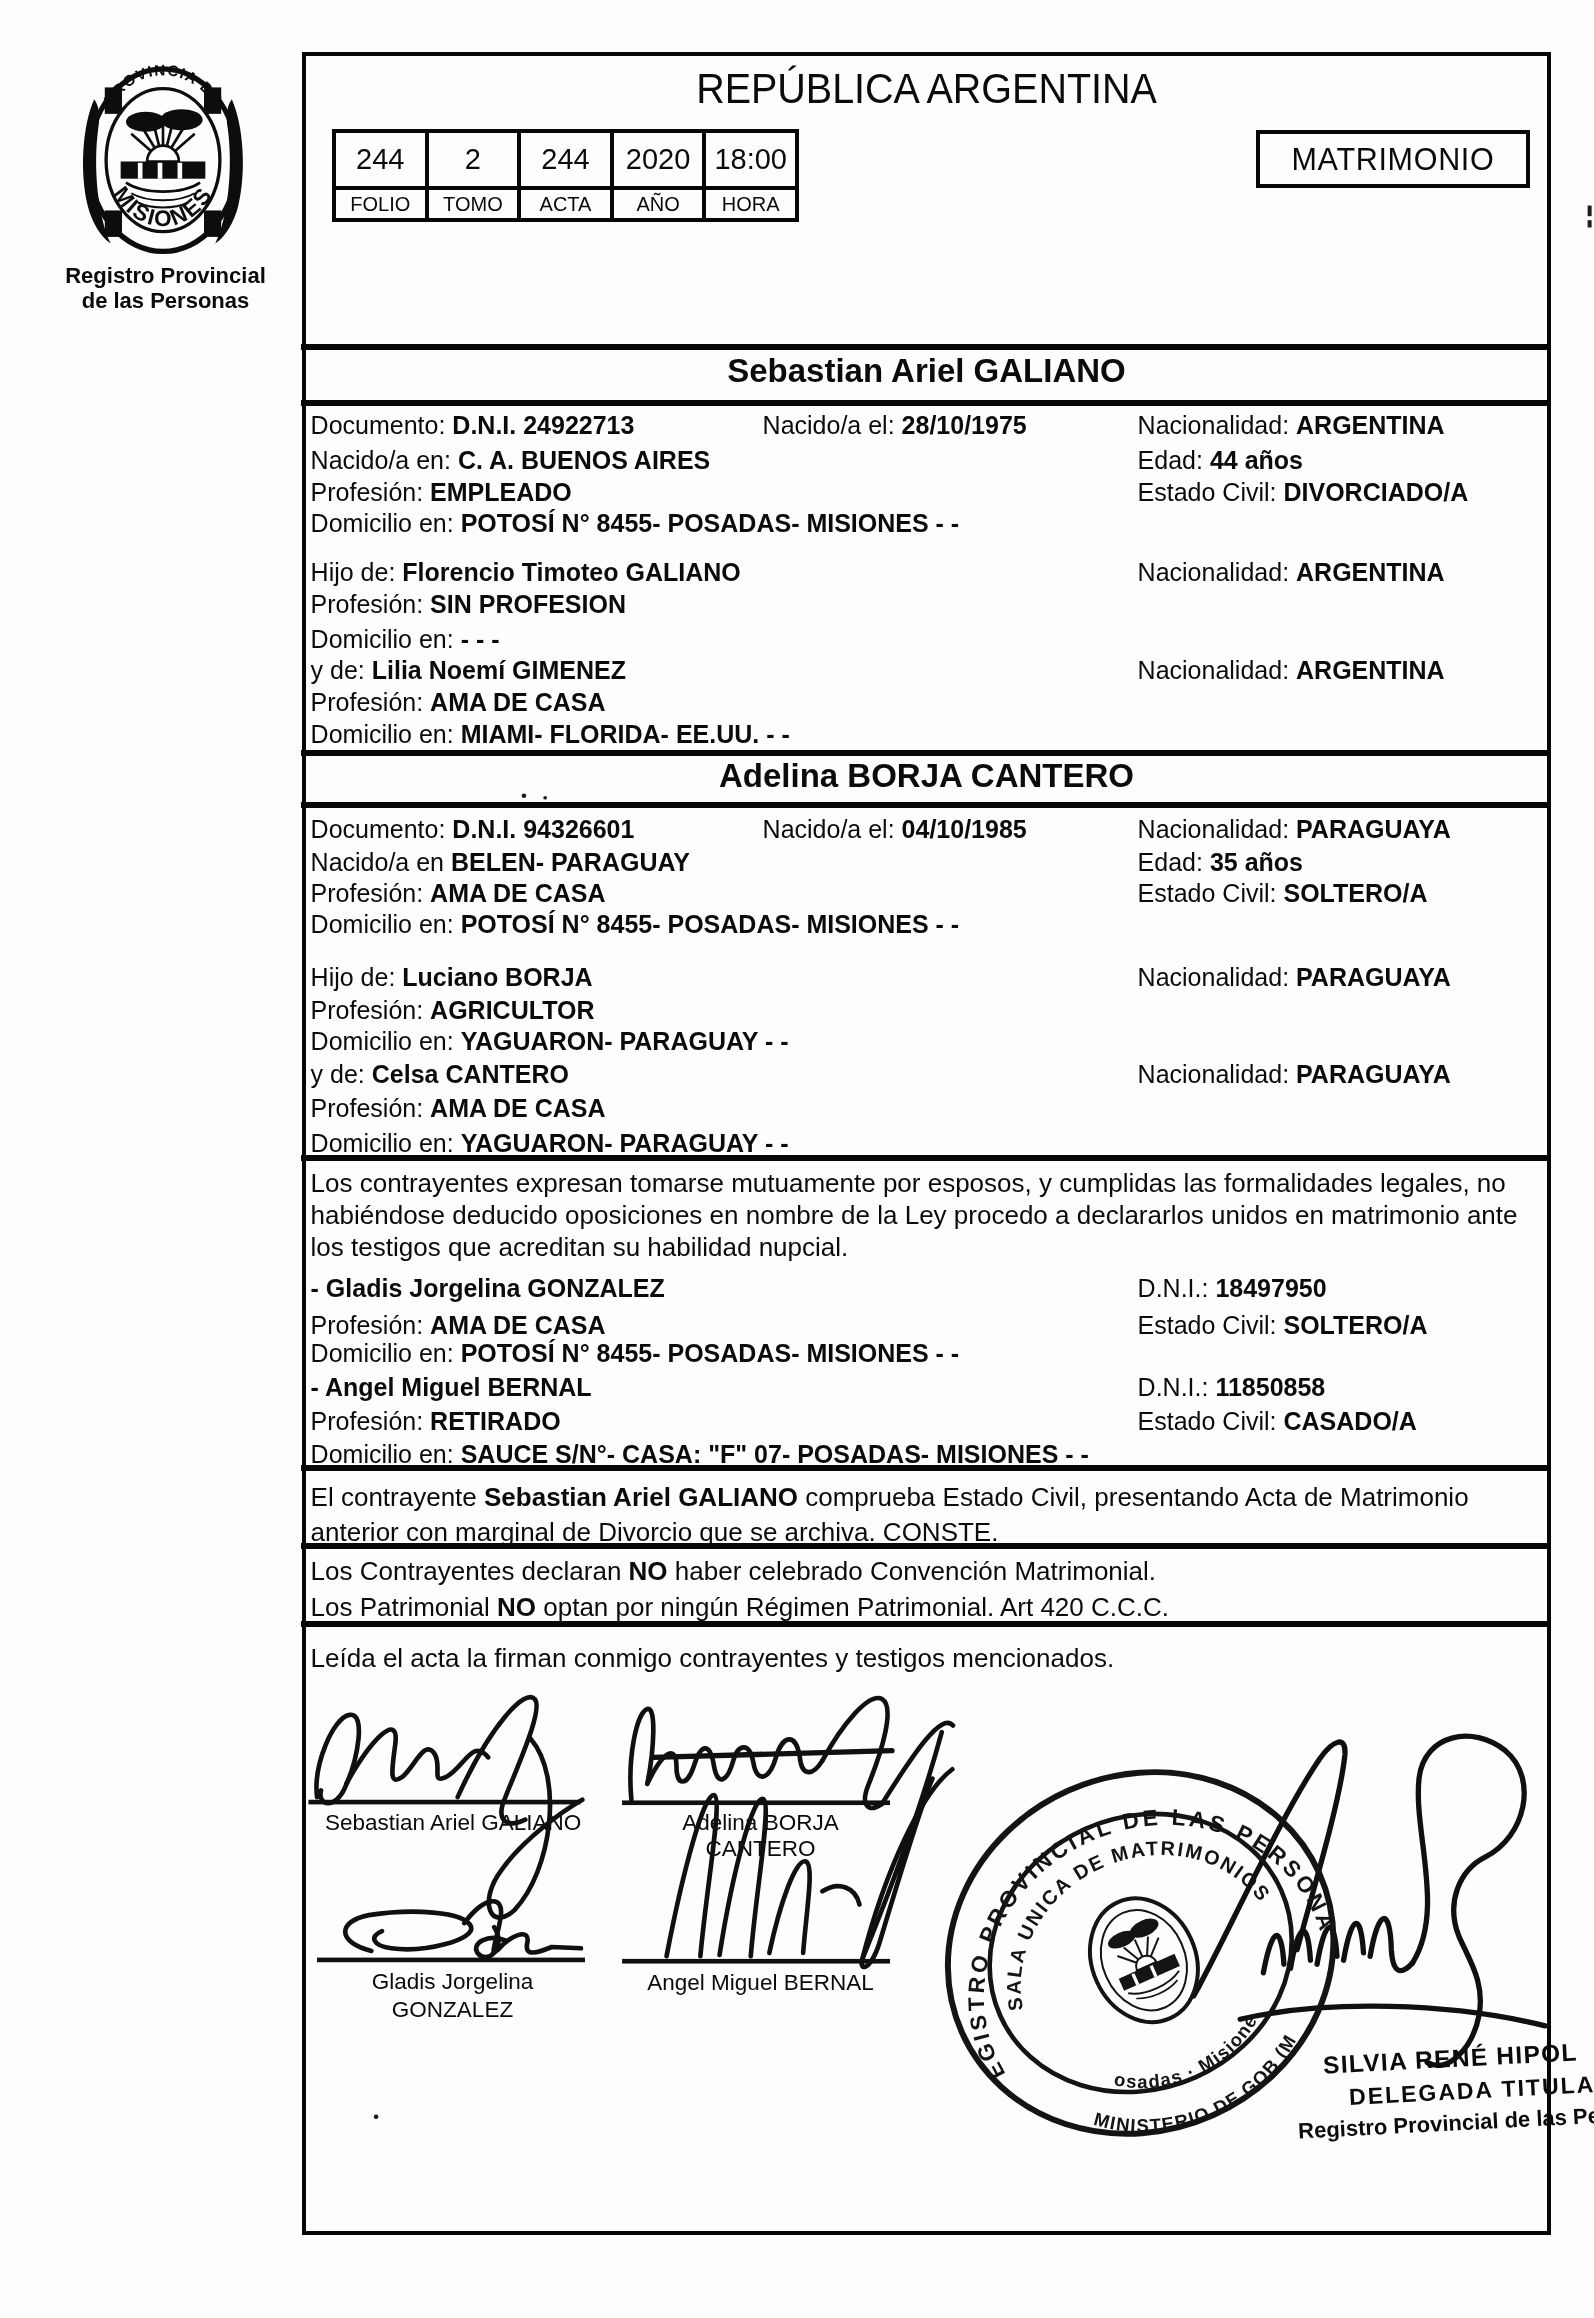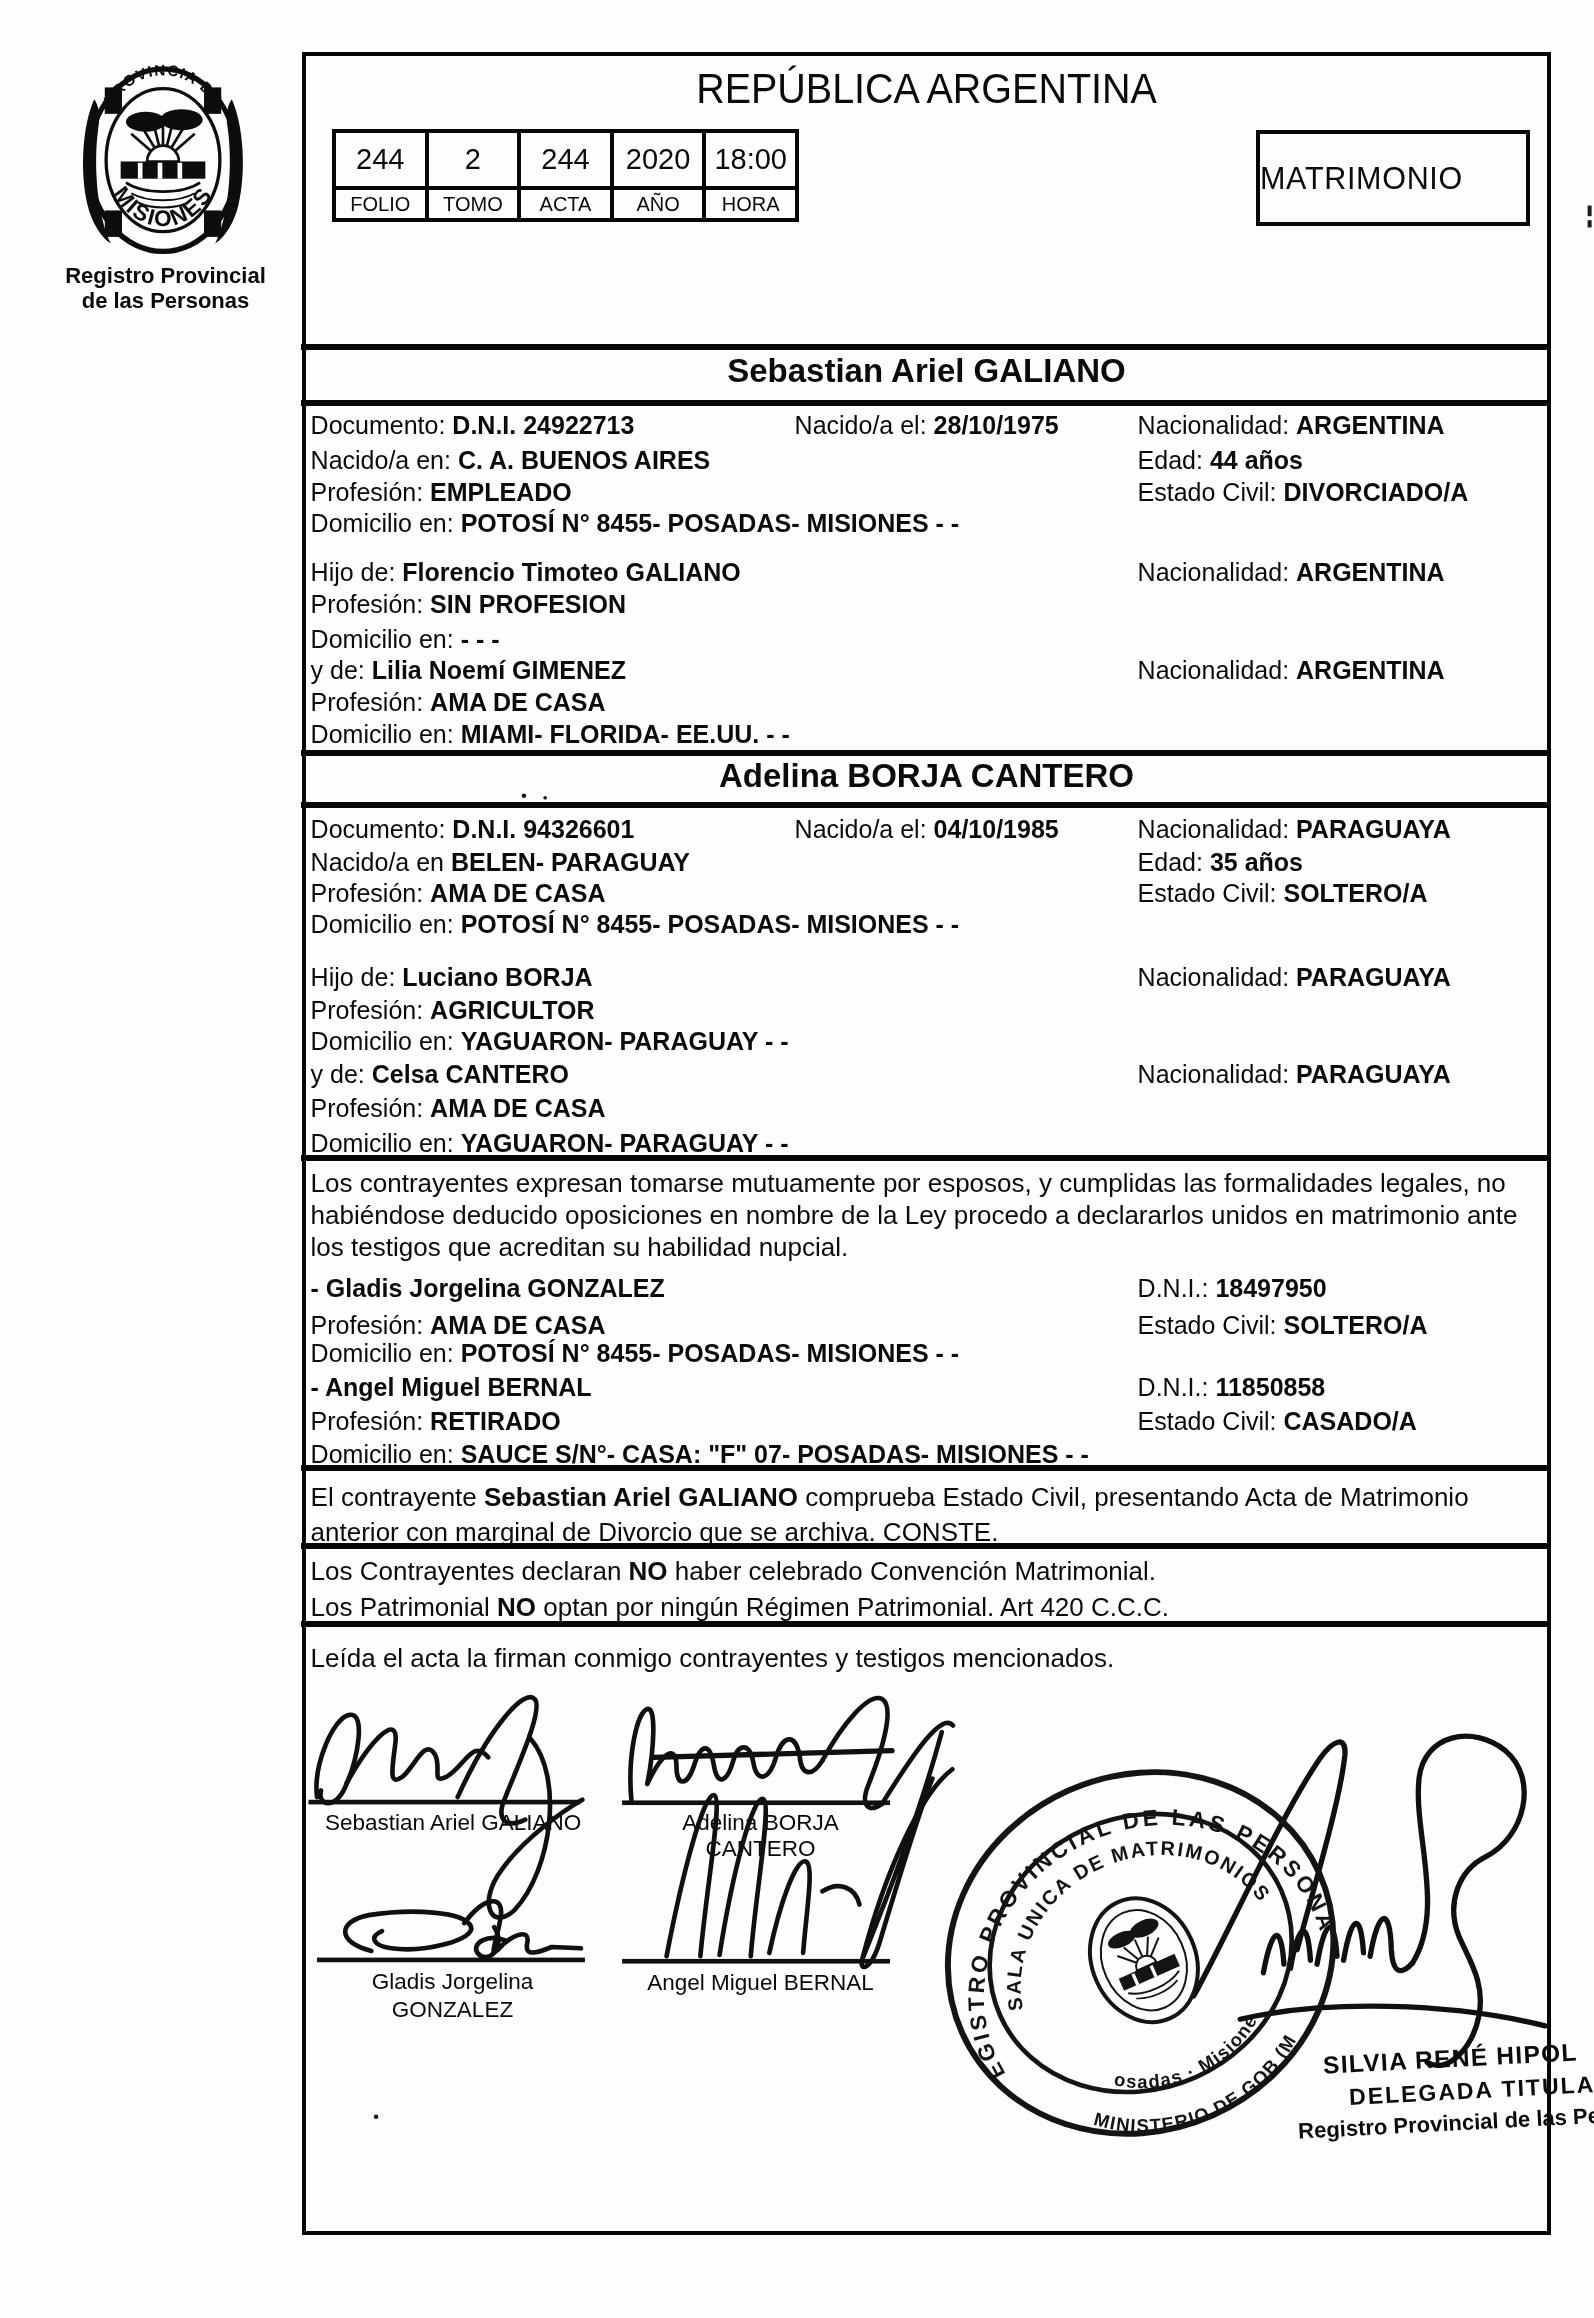--- a/index.html
+++ b/index.html
@@ -14,32 +14,32 @@
   
   .frame{position:absolute;left:302px;top:52px;width:1249px;height:2183px;
          border:4.6px solid #060606;box-sizing:border-box;}
   .title{position:absolute;left:0;top:9.3px;width:100%;text-align:center;
          font-size:42px;letter-spacing:0;transform:scaleX(.94);}
   .regtable{position:absolute;left:26px;top:73px;border-collapse:collapse;}
   .regtable td{border:4px solid #070707;text-align:center;vertical-align:middle;
                width:86px;padding:0 1.3px;}
   .regtable .vals td{height:53px;font-size:29px;}
   .regtable .labs td{height:28px;font-size:20px;}
-  .actbox{position:absolute;left:950px;top:74px;width:274px;height:96px;
+  .actbox{position:absolute;left:950px;top:74px;width:274px;height:58px;
           border:4.6px solid #070707;box-sizing:border-box;display:flex;
-          align-items:center;font-size:30.5px;letter-spacing:0.7px;}
+          align-items:center;justify-content:center;font-size:30.5px;letter-spacing:0.7px;}
   .intro{position:absolute;left:4.6px;top:175px;width:1247px;font-size:26.5px;line-height:34px;}
 
   .hr{position:absolute;left:-4.6px;width:1249px;height:6px;background:#070707;}
   .namehdr{position:absolute;left:0;width:100%;text-align:center;
            font-size:33px;font-weight:bold;}
 
   .row{position:absolute;left:4.6px;width:1233px;height:33px;font-size:25px;white-space:nowrap;}
   .col{position:absolute;top:0;}
-  .c1{left:0;} .c2{left:452px;margin-left:32px;} .c3{left:827px;}
+  .c1{left:0;} .c2{left:452px;} .c3{left:827px;}
   .lab{font-weight:normal;} .val{font-weight:bold;}
   .para{position:absolute;left:4.6px;width:1243px;font-size:26px;white-space:nowrap;}
 
   .sig-label{position:absolute;font-size:22.5px;text-align:center;width:265px;}
   .stamp-name{position:absolute;font-weight:bold;transform:rotate(-3deg);white-space:nowrap;}
 
   .overlay{position:absolute;left:0;top:0;width:1595px;height:2319px;pointer-events:none;}
 
   .barcode{position:absolute;left:0;top:2286px;width:1595px;height:32.5px;background:#000;
            color:#f4f4f4;text-align:center;font-size:22.5px;line-height:32.5px;letter-spacing:0.7px;}

